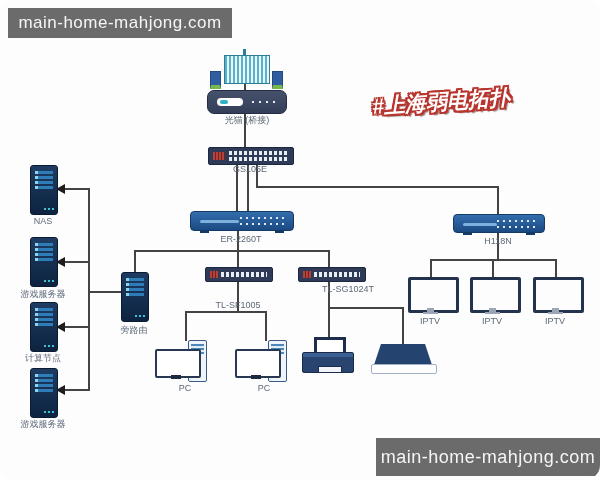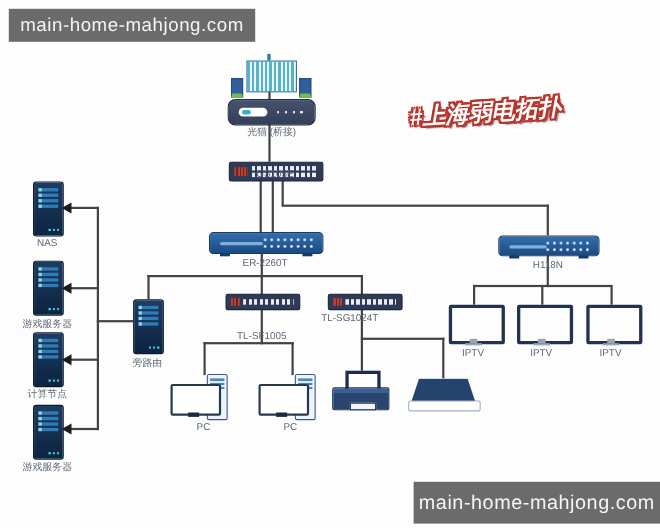--- a/index.html
+++ b/index.html
@@ -1,17 +1,17 @@
 <!DOCTYPE html>
 <html><head>
 <meta charset="utf-8">
 <style>
   html,body{margin:0;padding:0;}
   body{font-family:"Liberation Sans","DejaVu Sans",sans-serif;background:#fff;}
-  #canvas{position:relative;width:600px;height:480px;background:#fdfdfd;overflow:hidden;}
+  #canvas{position:relative;width:600px;height:480px;background:#fdfdfd;overflow:hidden;border-radius:15px;}
 
   
   .wm{position:absolute;background:#6b6b6b;color:#f5f5f5;display:flex;align-items:center;justify-content:center;
       font-size:17px;letter-spacing:.5px;white-space:nowrap;}
   .wm-top{left:8px;top:8px;width:224px;height:30px;}
   .wm-bottom{left:376px;top:438px;width:224px;height:38px;font-size:18px;}
 
   
   .hashtag{position:absolute;left:372px;top:88px;font-size:21px;font-weight:bold;font-style:italic;
       color:#fff;transform:rotate(-4deg);white-space:nowrap;
@@ -157,21 +157,21 @@
     <div class="led"></div>
     <div class="mdots"></div>
   </div>
   <div class="lbl" style="left:247px;top:114px">光猫 (桥接)</div>
 
   <div class="switch" style="left:208px;top:147px;width:84px;height:16px">
     <div class="vent"></div>
     <div class="prow r1"></div>
     <div class="prow r2"></div>
   </div>
-  <div class="lbl" style="left:250px;top:153px">GS105E</div>
+  <div class="lbl" style="left:250px;top:164px">GS105E</div>
 
   <div class="router" style="left:190px;top:211px;width:102px;height:18px">
     <div class="slot"></div>
     <div class="rdots"></div>
     <div class="foot fl"></div>
     <div class="foot fr"></div>
   </div>
   <div class="lbl" style="left:241px;top:234px">ER-2260T</div>
 
   <div class="router" style="left:453px;top:214px;width:90px;height:17px">
@@ -240,21 +240,21 @@
   <div class="switch" style="left:205px;top:267px;width:66px;height:13px">
     <div class="vent" style="width:8px;top:3px;bottom:3px"></div>
     <div class="prow single"></div>
   </div>
   <div class="lbl" style="left:238px;top:300px">TL-SF1005</div>
 
   <div class="switch" style="left:298px;top:267px;width:66px;height:13px">
     <div class="vent" style="width:8px;top:3px;bottom:3px"></div>
     <div class="prow single"></div>
   </div>
-  <div class="lbl" style="left:318px;top:284px">TL-SG1024T</div>
+  <div class="lbl" style="left:348px;top:284px">TL-SG1024T</div>
 
   <div class="pc-tower" style="left:188px;top:340px">
     <div class="pc-stripes"></div>
       <div class="pc-dot"></div>
   </div>
   <div class="screen" style="left:155px;top:349px;width:42px;height:25px"></div>
   <div class="pc-stand" style="left:171px;top:375px"></div>
   <div class="lbl" style="left:185px;top:383px">PC</div>
 
   <div class="pc-tower" style="left:268px;top:340px">

